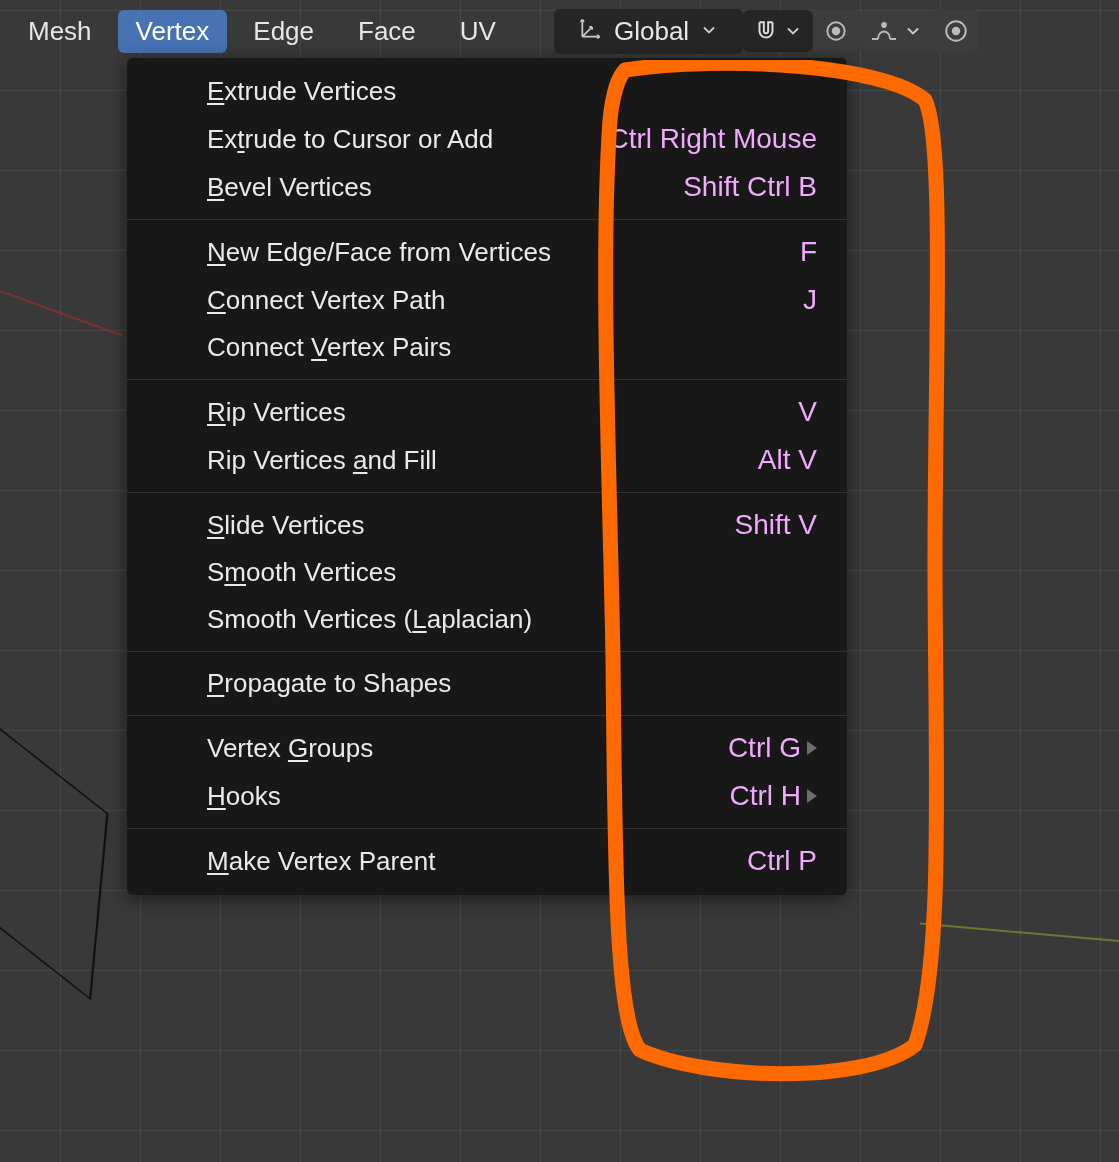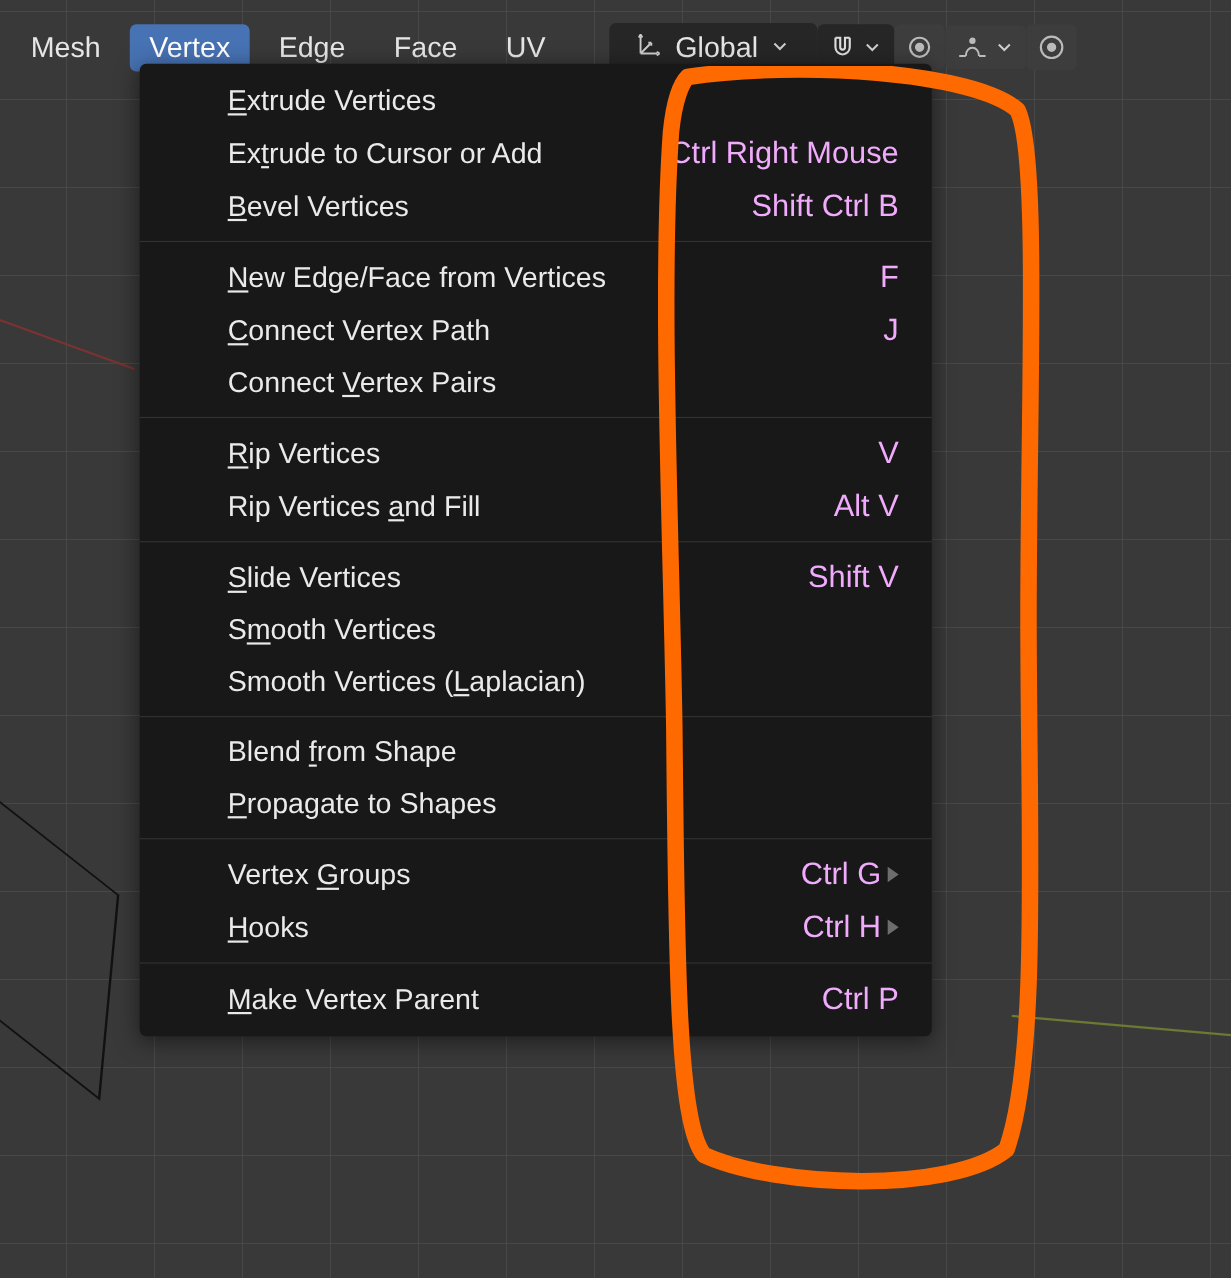--- a/index.html
+++ b/index.html
@@ -41,21 +41,21 @@
     position: absolute;
     top: 760px; left: -20px;
     width: 120px; height: 200px;
     border: 2px solid #111;
     transform: skewY(35deg) rotate(5deg);
     background: transparent;
   }
 
   .toolbar {
     position: absolute;
-    top: 16px; left: 10px; right: 10px;
+    top: 4px; left: 10px; right: 10px;
     height: 54px;
     display: flex;
     align-items: center;
     gap: 0;
     z-index: 10;
   }
   .menu-item {
     color: #e6e6e6;
     font-size: 26px;
     padding: 6px 18px;
@@ -265,24 +265,20 @@
     </div>
     <div class="dd-row">
       <div class="dd-label"><span>S<span class="ul">m</span>ooth Vertices</span></div>
       <div class="dd-shortcut"></div>
     </div>
     <div class="dd-row">
       <div class="dd-label"><span>Smooth Vertices (<span class="ul">L</span>aplacian)</span></div>
       <div class="dd-shortcut"></div>
     </div>
     <div class="dd-sep"></div>
-    <div class="dd-row">
-      <div class="dd-label"><span>Blend <span class="ul">f</span>rom Shape</span></div>
-      <div class="dd-shortcut"></div>
-    </div>
     <div class="dd-row">
       <div class="dd-label"><span><span class="ul">P</span>ropagate to Shapes</span></div>
       <div class="dd-shortcut"></div>
     </div>
     <div class="dd-sep"></div>
     <div class="dd-row">
       <div class="dd-label"><span>Vertex <span class="ul">G</span>roups</span></div>
       <div class="dd-shortcut">Ctrl G<span class="tri"></span></div>
     </div>
     <div class="dd-row">

